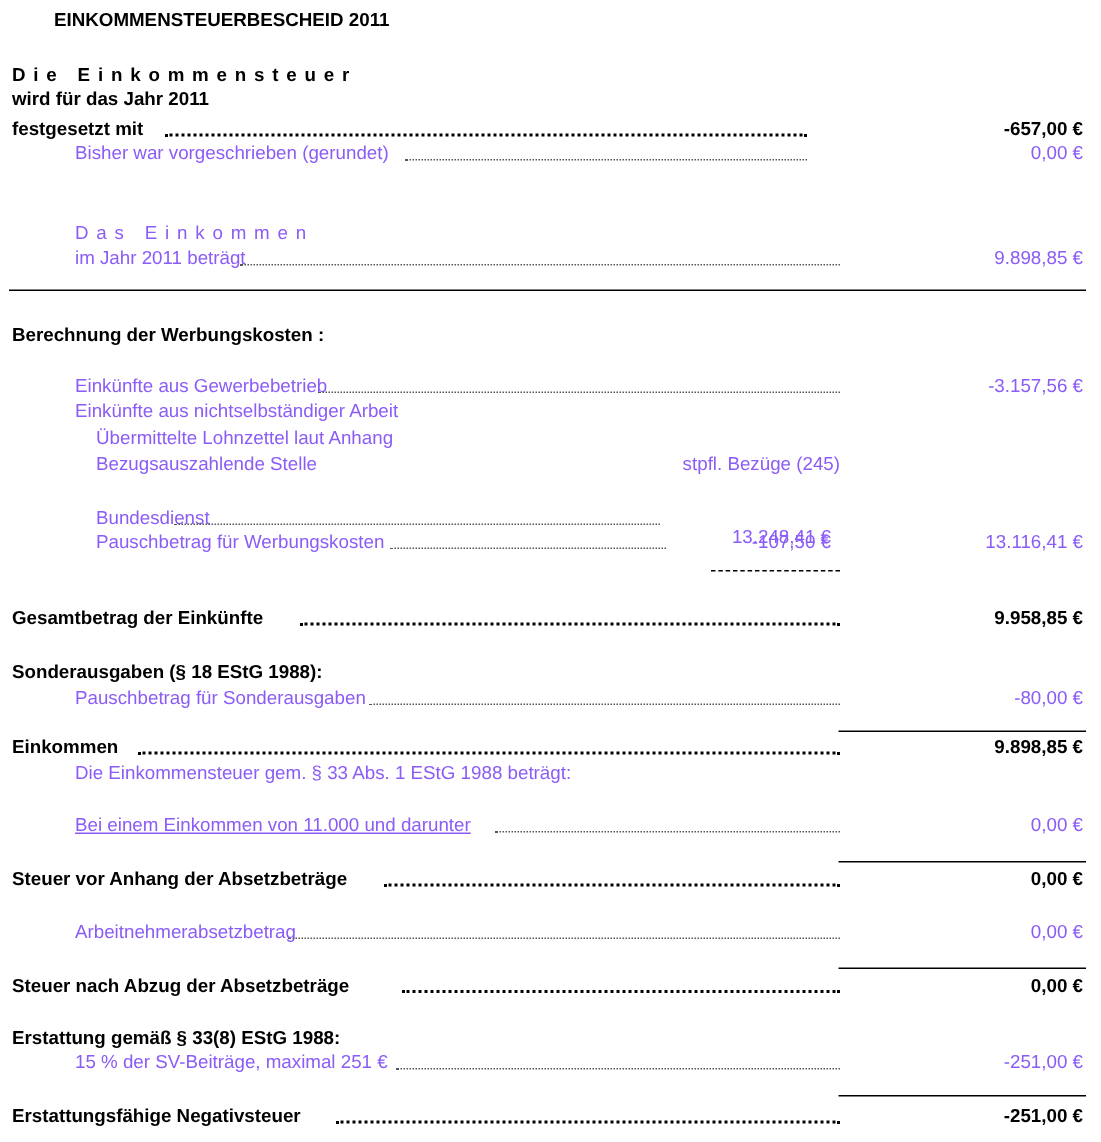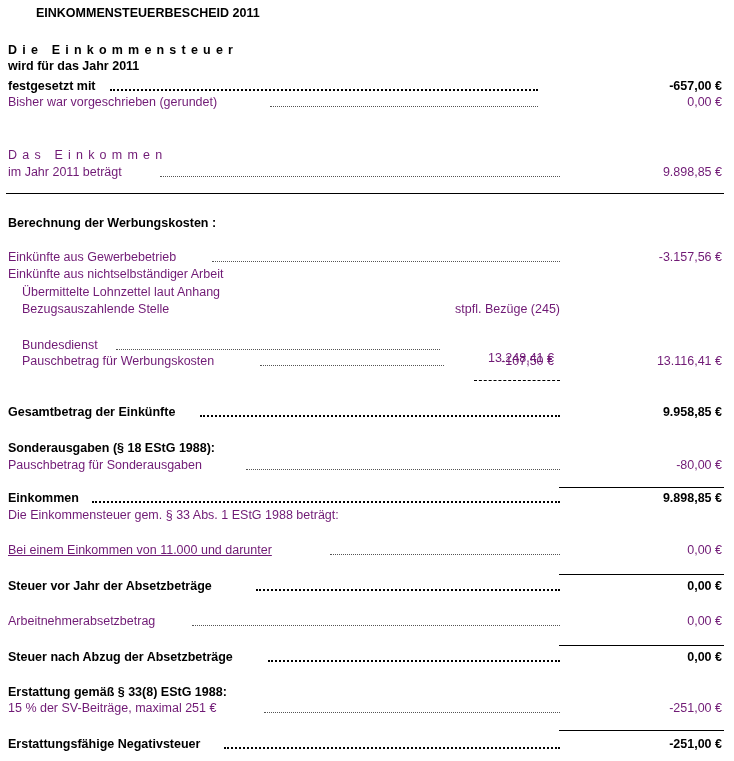--- a/index.html
+++ b/index.html
@@ -2,21 +2,21 @@
 <html><head>
 <meta charset="utf-8">
 <style>
   html, body { margin: 0; padding: 0; background: #ffffff; }
   body {
     width: 734px; height: 761px; position: relative; overflow: hidden;
     font-family: "Liberation Sans", sans-serif; font-size: 12.5px; color: #1a1a1a;
   }
   .t { position: absolute; white-space: nowrap; line-height: 15px; }
   .b { font-weight: bold; color: #000; }
-  .n { color: #701a75; }
+  .n { color: #8b5cf6; margin-left: 42px; }
   .r { position: absolute; white-space: nowrap; line-height: 15px; text-align: right; }
   .sp { letter-spacing: 5.2px; }
   .dots { position: absolute; height: 1px; border-bottom: 1px dotted #555; }
   .dots.bd { border-bottom: 2px dotted #000; }
   .hr { position: absolute; height: 0; border-top: 1.5px solid #000; }
   .dash { position: absolute; height: 0; border-top: 1.5px dashed #000; }
 </style>
 </head>
 <body>
 
@@ -73,21 +73,21 @@
 <div class="t b" style="left:8px;top:491px;">Einkommen</div>
 <div class="dots bd" style="left:92px;width:468px;top:500px;"></div>
 <div class="r b" style="right:12px;top:491px;">9.898,85 €</div>
 
 <div class="t n" style="left:8px;top:508px;">Die Einkommensteuer gem. § 33 Abs. 1 EStG 1988 beträgt:</div>
 <div class="t n" style="left:8px;top:543px;text-decoration:underline;">Bei einem Einkommen von 11.000 und darunter</div>
 <div class="dots" style="left:330px;width:230px;top:553px;"></div>
 <div class="r n" style="right:12px;top:543px;">0,00 €</div>
 
 <div class="hr" style="left:559px;width:165px;top:574px;"></div>
-<div class="t b" style="left:8px;top:579px;">Steuer vor Jahr der Absetzbeträge</div>
+<div class="t b" style="left:8px;top:579px;">Steuer vor Anhang der Absetzbeträge</div>
 <div class="dots bd" style="left:256px;width:304px;top:588px;"></div>
 <div class="r b" style="right:12px;top:579px;">0,00 €</div>
 
 <div class="t n" style="left:8px;top:614px;">Arbeitnehmerabsetzbetrag</div>
 <div class="dots" style="left:192px;width:368px;top:624px;"></div>
 <div class="r n" style="right:12px;top:614px;">0,00 €</div>
 
 <div class="hr" style="left:559px;width:165px;top:645px;"></div>
 <div class="t b" style="left:8px;top:650px;">Steuer nach Abzug der Absetzbeträge</div>
 <div class="dots bd" style="left:268px;width:292px;top:659px;"></div>

